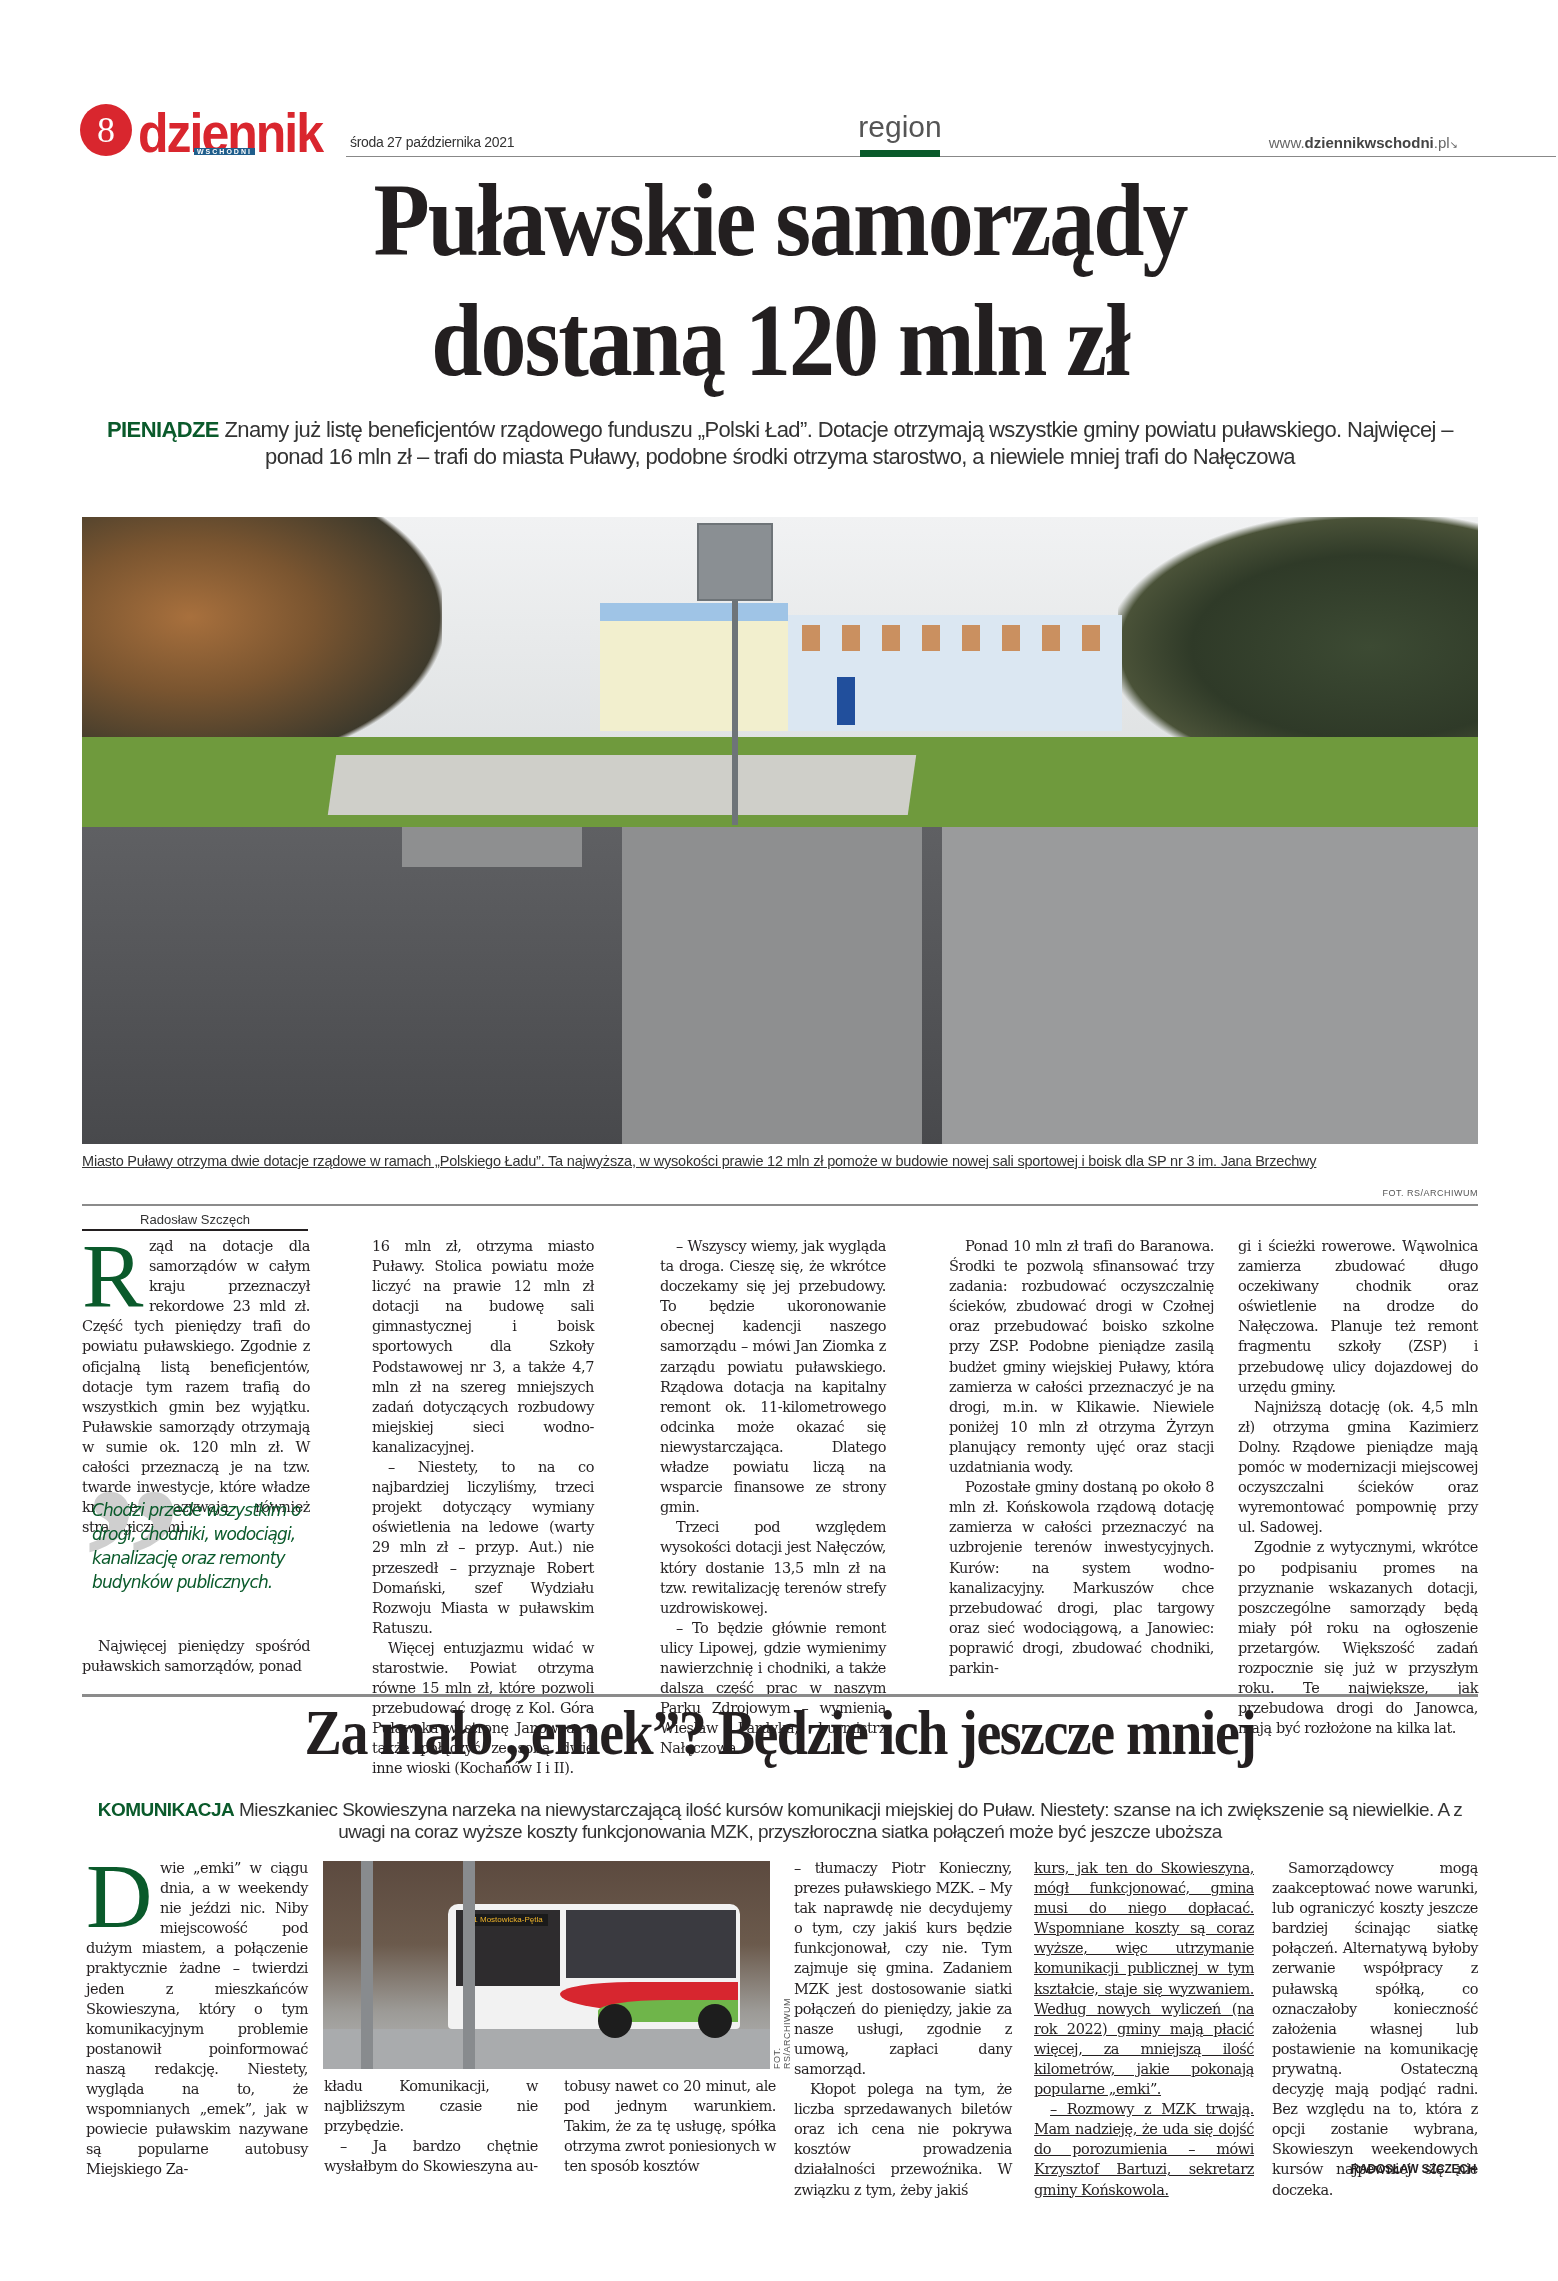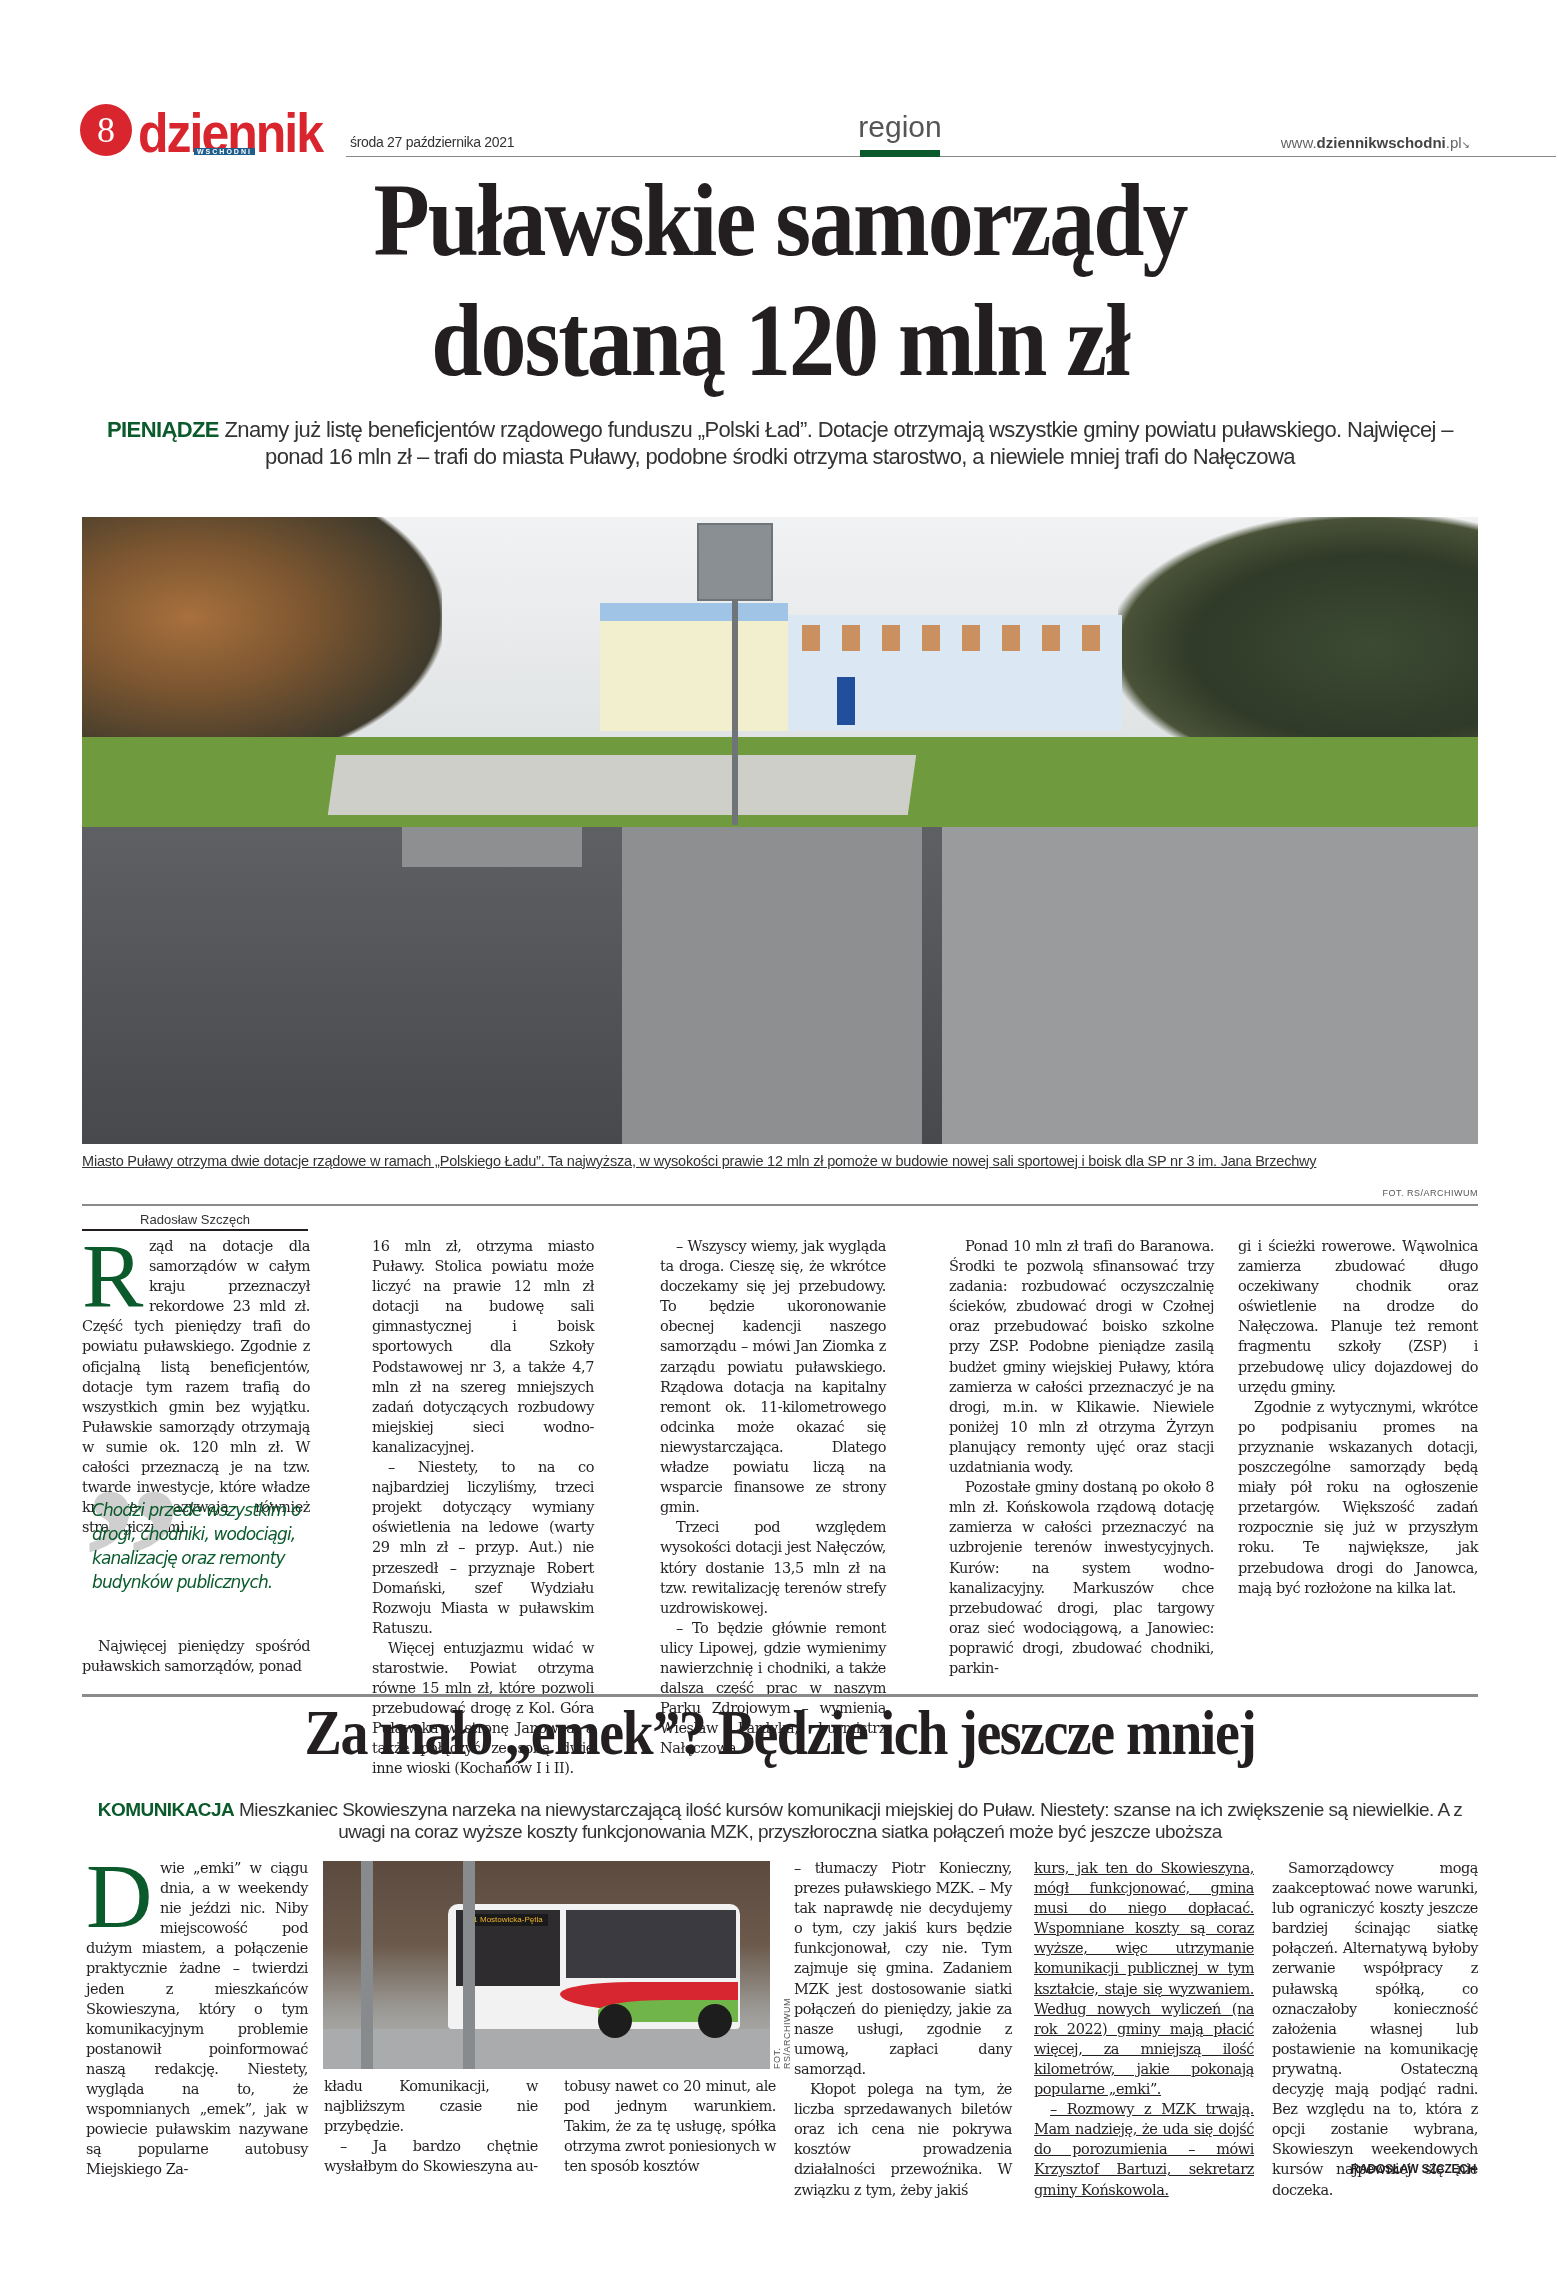--- a/index.html
+++ b/index.html
@@ -14,21 +14,21 @@
   .logo { position: absolute; left: 58px; top: -4px; font-family: "Liberation Sans", sans-serif;
     font-weight: bold; font-size: 50px; letter-spacing: -2px; color: #d9262e; transform: scaleY(1.12); transform-origin: top left; }
   .logo-sub { position: absolute; left: 114px; top: 44px; background: #1f5e8c; color: #fff;
     font-family: "Liberation Sans", sans-serif; font-size: 7px; letter-spacing: 2px; padding: 0 3px; font-weight: bold; }
   .issue-date { position: absolute; left: 270px; top: 30px; font-family: "Liberation Sans", sans-serif;
     font-size: 14px; color: #333; letter-spacing: -0.3px; }
   .header-rule { position: absolute; left: 266px; top: 52px; width: 1210px; height: 1px; background: #888; }
   .section-name { position: absolute; left: 770px; top: 6px; width: 100px; text-align: center;
     font-family: "Liberation Sans", sans-serif; font-size: 30px; color: #555; font-weight: 300; }
   .section-bar { position: absolute; left: 780px; top: 46px; width: 80px; height: 7px; background: #0a5a2b; }
-  .site-url { position: absolute; right: 10px; top: 30px; font-family: "Liberation Sans", sans-serif;
+  .site-url { position: absolute; right: 22px; top: 30px; font-family: "Liberation Sans", sans-serif;
     font-size: 15px; color: #666; }
   .site-url b { color: #444; }
 
   
   .headline { position: absolute; left: 80px; width: 1400px; text-align: center;
     font-family: "Liberation Serif", serif; font-weight: bold; color: #231f20; letter-spacing: -2px; }
   .h1a { top: 170px; font-size: 92px; line-height: 100px; transform: scaleY(1.12); }
   .h1b { top: 290px; font-size: 92px; line-height: 100px; transform: scaleY(1.12); }
 
   .lead { position: absolute; left: 82px; width: 1396px; text-align: center;
@@ -177,20 +177,21 @@
   <p>– To będzie głównie remont ulicy Lipowej, gdzie wymienimy nawierzchnię i chodniki, a także dalsza część prac w naszym Parku Zdrojowym – wymienia Wiesław Pardyka, burmistrz Nałęczowa.</p>
 </div>
 
 <div class="col" style="left:949px; top:1236px; width:265px;">
   <p>Ponad 10 mln zł trafi do Baranowa. Środki te pozwolą sfinansować trzy zadania: rozbudować oczyszczalnię ścieków, zbudować drogi w Czołnej oraz przebudować boisko szkolne przy ZSP. Podobne pieniądze zasilą budżet gminy wiejskiej Puławy, która zamierza w całości przeznaczyć je na drogi, m.in. w Klikawie. Niewiele poniżej 10 mln zł otrzyma Żyrzyn planujący remonty ujęć oraz stacji uzdatniania wody.</p>
   <p>Pozostałe gminy dostaną po około 8 mln zł. Końskowola rządową dotację zamierza w całości przeznaczyć na uzbrojenie terenów inwestycyjnych. Kurów: na system wodno-kanalizacyjny. Markuszów chce przebudować drogi, plac targowy oraz sieć wodociągową, a Janowiec: poprawić drogi, zbudować chodniki, parkin-</p>
 </div>
 
 <div class="col" style="left:1238px; top:1236px; width:240px;">
   <p class="noind">gi i ścieżki rowerowe. Wąwolnica zamierza zbudować długo oczekiwany chodnik oraz oświetlenie na drodze do Nałęczowa. Planuje też remont fragmentu szkoły (ZSP) i przebudowę ulicy dojazdowej do urzędu gminy.</p>
+  <p>Najniższą dotację (ok. 4,5 mln zł) otrzyma gmina Kazimierz Dolny. Rządowe pieniądze mają pomóc w modernizacji miejscowej oczyszczalni ścieków oraz wyremontować pompownię przy ul. Sadowej.</p>
   <p>Zgodnie z wytycznymi, wkrótce po podpisaniu promes na przyznanie wskazanych dotacji, poszczególne samorządy będą miały pół roku na ogłoszenie przetargów. Większość zadań rozpocznie się już w przyszłym roku. Te największe, jak przebudowa drogi do Janowca, mają być rozłożone na kilka lat.</p>
 </div>
 
 <div class="divider"></div>
 
 <h2 class="headline h2">Za mało „emek”? Będzie ich jeszcze mniej</h2>
 <div class="lead lead2">
   <span class="kicker">KOMUNIKACJA</span>
   <span>Mieszkaniec Skowieszyna narzeka na niewystarczającą ilość kursów komunikacji miejskiej do Puław. Niestety: szanse na ich zwiększenie są niewielkie. A z uwagi na coraz wyższe koszty funkcjonowania MZK, przyszłoroczna siatka połączeń może być jeszcze uboższa</span>
 </div>

